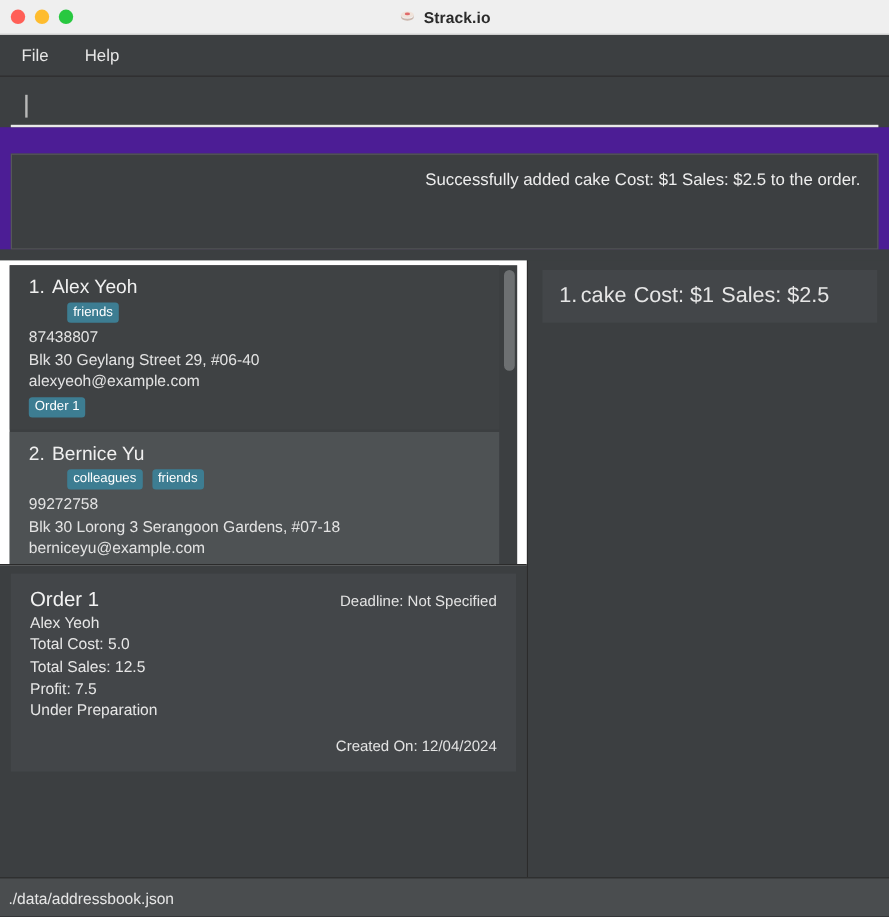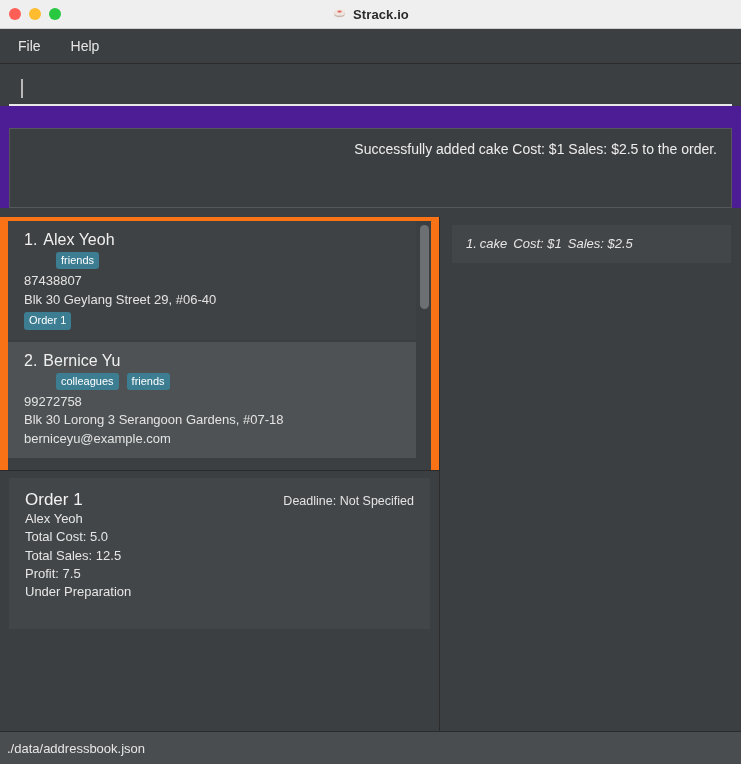--- a/index.html
+++ b/index.html
@@ -159,21 +159,21 @@
     padding: 0 0 0 0;
     overflow: hidden;
   }
 
   
   .person-list-region {
     height: 254px;
     min-height: 254px;
     position: relative;
     border-bottom: 1px solid #2b2b2b;
-    background: #f97316;
+    background: #ffffff;
     padding: 4px 8px 0 8px;
     box-sizing: border-box;
   }
   .person-list {
     position: relative;
     height: 100%;
     overflow: hidden;
     background: #3c3f41;
   }
   .person-card {
@@ -298,24 +298,23 @@
     font-size: 20px;
     color: #f2f2f2;
     margin: 8px 0 8px 2px;
   }
   .menu-card {
     background: #434649;
     padding: 11px 14px 12px 14px;
     box-sizing: border-box;
   }
   .menu-item-line {
-    font-size: 13px;
+    font-size: 18px;
     color: #e6e6e6;
     white-space: nowrap;
-    font-style: italic;
   }
   .menu-item-line .mi-idx { margin-right: 3px; }
   .menu-item-line .mi-sep { display: inline-block; width: 6px; }
 
   
   .statusbar {
     height: 32px;
     min-height: 32px;
     background: #4a4d4f;
     border-top: 1px solid #2b2b2b;
@@ -378,20 +377,21 @@
 
           <div class="person-card">
             <div class="person-name">
               <span class="idx">1.</span><span>Alex Yeoh</span>
             </div>
             <div class="tag-row">
               <span class="tag">friends</span>
             </div>
             <div class="person-line">87438807</div>
             <div class="person-line">Blk 30 Geylang Street 29, #06-40</div>
+            <div class="person-line">alexyeoh@example.com</div>
             <div class="orders-row">
               <span class="tag">Order 1</span>
             </div>
           </div>
 
           <div class="person-card selected">
             <div class="person-name">
               <span class="idx">2.</span><span>Bernice Yu</span>
             </div>
             <div class="tag-row">
@@ -413,20 +413,21 @@
         <div class="order-card">
           <div class="order-head">
             <span class="order-title">Order 1</span>
             <span class="order-deadline">Deadline: Not Specified</span>
           </div>
           <div class="order-line">Alex Yeoh</div>
           <div class="order-line">Total Cost: 5.0</div>
           <div class="order-line">Total Sales: 12.5</div>
           <div class="order-line">Profit: 7.5</div>
           <div class="order-status">Under Preparation</div>
+          <div class="order-created">Created On: 12/04/2024</div>
         </div>
       </div>
 
     </div>
 
     <div class="right-col">
       <div class="menu-panel">
         <div class="menu-card">
           <div class="menu-item-line">
             <span class="mi-idx">1.</span><span>cake</span><span class="mi-sep"></span><span>Cost: $1</span><span class="mi-sep"></span><span>Sales: $2.5</span>

